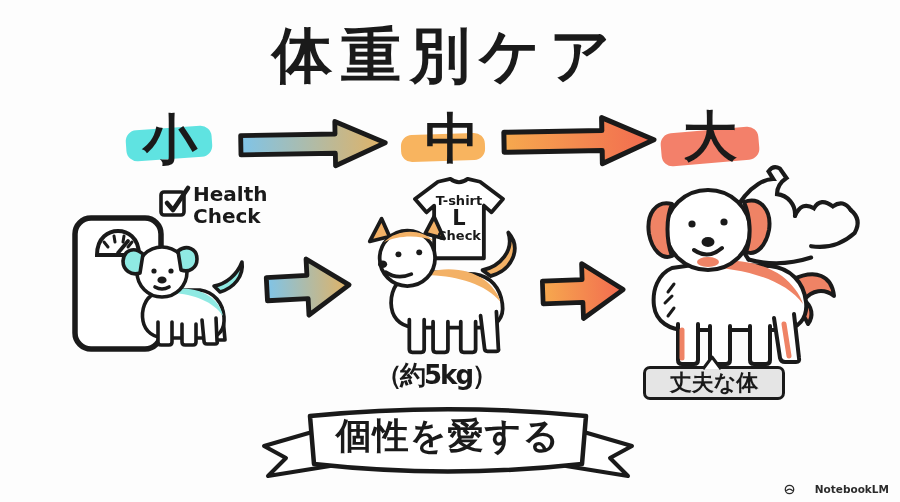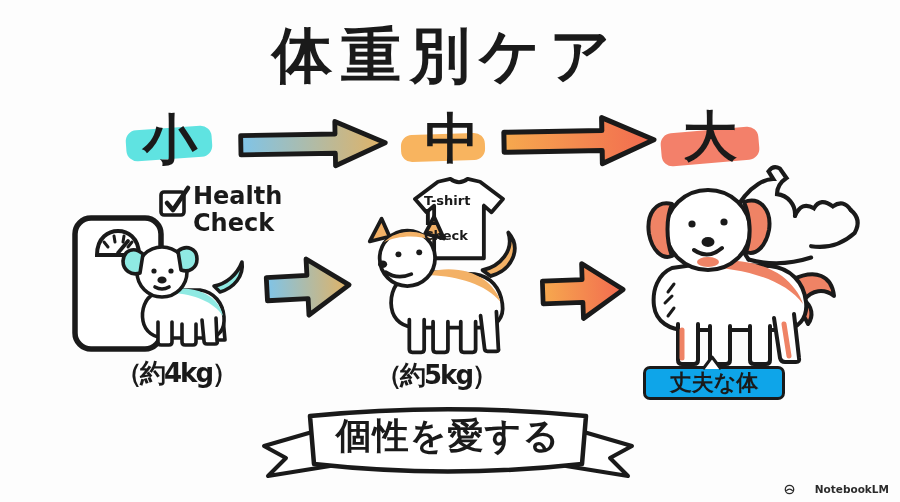--- a/index.html
+++ b/index.html
@@ -15,42 +15,42 @@
     position:absolute; top:16px; left:0; right:8px; text-align:center;
     font-size:60px; font-weight:bold; letter-spacing:9px;
   }
   .size-char { position:absolute; font-size:54px; font-weight:bold; z-index:3; }
   .hl { position:absolute; border-radius:11px; z-index:2; }
   .hl-small  { left:126px; top:128px; width:86px;  height:31px; background:var(--small-highlight,#5fe3e1);  transform:rotate(-4deg); }
   .hl-medium { left:401px; top:134px; width:84px;  height:27px; background:var(--medium-highlight,#f8b45f); transform:rotate(-2deg); }
   .hl-large  { left:661px; top:130px; width:98px;  height:33px; background:var(--large-highlight,#f3806a);  transform:rotate(-5deg); }
   .health-label {
     position:absolute; left:193px; top:183px; width:78px;
-    font-size:24px; font-weight:bold; line-height:1.12;
+    font-size:20px; font-weight:bold; line-height:1.12;
   }
   .tshirt-text {
-    position:absolute; left:424px; top:194px; width:70px; text-align:left;
+    position:absolute; left:424px; top:194px; width:70px; text-align:center;
     font-weight:bold; line-height:1.0; z-index:3;
   }
   .tshirt-text .l1 { font-size:13px; }
   .tshirt-text .l2 { font-size:21px; line-height:1.05; }
   .tshirt-text .l3 { font-size:13px; }
   .strong-label {
     position:absolute; left:760px; top:212px; width:96px;
     font-size:17px; font-weight:bold; letter-spacing:1px; z-index:3;
   }
   .weight {
     position:absolute; font-size:26px; font-weight:bold; text-align:center; width:160px;
     letter-spacing:-2px;
   }
   .weight-small  { left:96px;  top:356px; }
   .weight-medium { left:356px; top:358px; }
   .caption-box {
     position:absolute; left:643px; top:366px; width:142px; height:34px;
-    border:3.5px solid var(--ink,#1a1a1a); border-radius:7px; background:#0ea5e9;
+    border:3.5px solid var(--ink,#1a1a1a); border-radius:7px; background:#e5e5e5;
     display:flex; align-items:center; justify-content:center;
     font-size:22px; font-weight:bold; z-index:2;
   }
   .caption-notch { position:absolute; left:702px; top:356px; z-index:3; }
   .banner-text {
     position:absolute; left:310px; top:412px; width:276px; text-align:center;
     font-size:36px; font-weight:bold; letter-spacing:1px; z-index:3;
   }
   .watermark {
     position:absolute; right:11px; bottom:7px;
@@ -128,21 +128,20 @@
       <path d="M92,78 L94,99 Q94,102 97,102 L105,102 Q108,102 107,99 L106,76" fill="#fff"></path>
       <circle cx="52" cy="30" r="25" fill="#fff"></circle>
       <path d="M33,12 C24,4 14,8 13,19 C13,28 21,34 30,31 Z" fill="var(--puppy-accent,#8feae3)"></path>
       <path d="M68,9 C77,2 87,7 87,17 C87,26 79,31 71,28 Z" fill="var(--puppy-accent,#8feae3)"></path>
       <circle cx="44" cy="29" r="2.6" fill="var(--ink,#1a1a1a)" stroke="none"></circle>
       <circle cx="61" cy="29" r="2.6" fill="var(--ink,#1a1a1a)" stroke="none"></circle>
       <ellipse cx="52" cy="38" rx="4.6" ry="3.6" fill="var(--ink,#1a1a1a)" stroke="none"></ellipse>
       <path d="M45,45 Q52,49 59,45" fill="none"></path>
     </g>
   </svg>
-  <div class="weight weight-small">（約4kg）</div>
 
   
   <svg class="abs" style="left:262px; top:252px; transform:rotate(-3deg);" width="92" height="70" viewBox="0 0 95 72">
     <polygon points="5,24 47,24 47,7 90,36 47,65 47,48 5,48" fill="url(#gradBlueTan)" stroke="var(--ink,#1a1a1a)" stroke-width="5" stroke-linejoin="round"></polygon>
   </svg>
 
   
   <svg class="abs" style="left:406px; top:176px;" width="106" height="88" viewBox="0 0 108 92">
     <path d="M32,6 L45,3 Q54,10 63,3 L76,6 L100,24 L88,38 L80,31 L80,86 L28,86 L28,31 L20,38 L8,24 Z" fill="#fff" stroke="var(--ink,#1a1a1a)" stroke-width="4" stroke-linejoin="round"></path>
   </svg>

